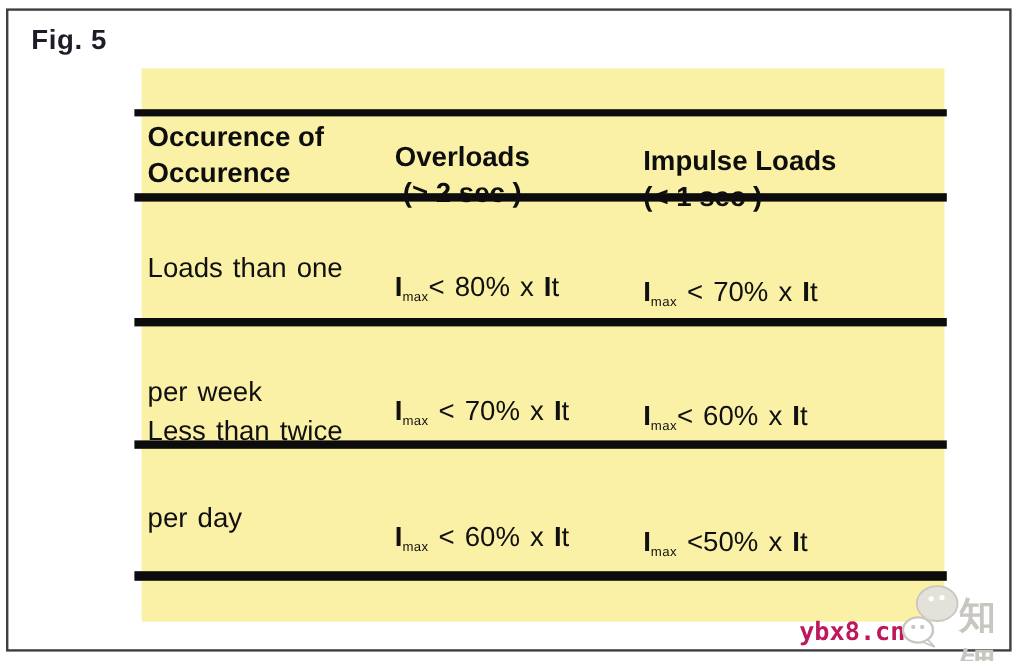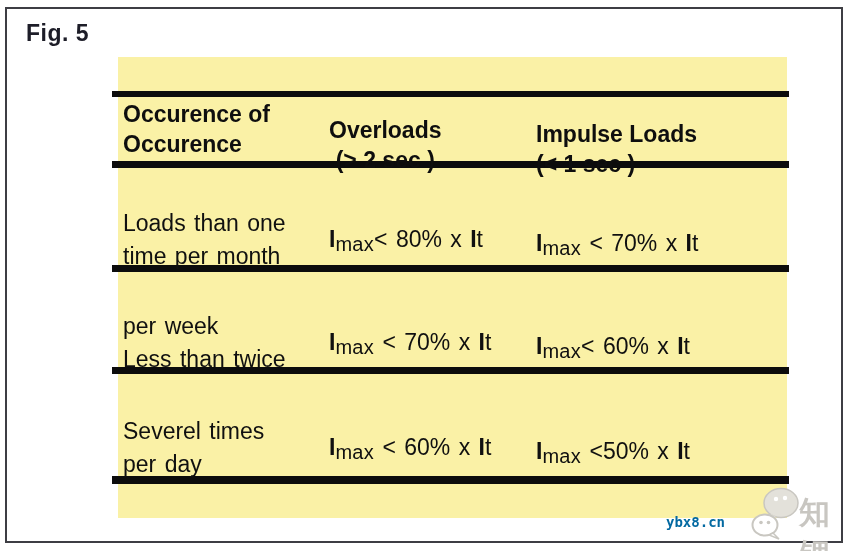--- a/index.html
+++ b/index.html
@@ -18,23 +18,23 @@
   .rule-e{top:419px;height:8px}
   .hrow{position:absolute;top:42px;left:0;width:100%;font-weight:bold;
         font-size:23px;line-height:30px;color:#0e0e0e;}
   .brow{position:absolute;left:0;width:100%;font-size:23px;line-height:33px;
         color:#101010;word-spacing:2px;}
   .row-0{top:150px}.row-1{top:253px}.row-2{top:358px}
   .c1{position:absolute;left:5px;top:0;white-space:nowrap;}
   .c2{position:absolute;left:211px;top:16px;white-space:nowrap;text-align:center;}
   .c3{position:absolute;left:418px;top:0;white-space:nowrap;margin-top:20px;}
   .fi{font-weight:bold;}
-  .formula sub{font-size:20px;line-height:0;vertical-align:-4px;letter-spacing:.3px;}
+  .formula sub{font-size:11px;line-height:0;vertical-align:-4px;letter-spacing:.3px;}
   .wm-site{position:absolute;left:666px;top:514px;font-family:"DejaVu Sans Mono",monospace;
-           font-weight:bold;font-size:14px;color:#0369a1;}
+           font-weight:bold;font-size:21px;color:#be185d;}
   .wm-icon{position:absolute;left:751px;top:486px;width:48px;height:54px;}
   .wm-brand{position:absolute;left:799px;top:492px;font-size:31px;font-weight:bold;
             color:#c8c6c1;letter-spacing:2px;}
 </style>
 </head>
 <body>
 
 <div class="screen">
   <div class="frame"></div>
 
@@ -58,38 +58,36 @@
       </div>
       <div class="c3">
         <div>Impulse Loads</div>
         <div>(&lt; 1 sec )</div>
       </div>
     </div>
 
     <div class="brow row-0">
       <div class="c1">
         <div>Loads than one</div>
-        <div>time per month</div>
       </div>
       <div class="c2 formula"><span class="fi">I</span><sub>max</sub><span>&lt; 80% x </span><span class="fi">I</span><span>t</span></div>
       <div class="c3 formula"><span class="fi">I</span><sub>max</sub><span> &lt; 70% x </span><span class="fi">I</span><span>t</span></div>
     </div>
 
     <div class="brow row-1">
       <div class="c1">
         <div>per week</div>
         <div>Less than twice</div>
       </div>
       <div class="c2 formula"><span class="fi">I</span><sub>max</sub><span> &lt; 70% x </span><span class="fi">I</span><span>t</span></div>
       <div class="c3 formula"><span class="fi">I</span><sub>max</sub><span>&lt; 60% x </span><span class="fi">I</span><span>t</span></div>
     </div>
 
     <div class="brow row-2">
       <div class="c1">
-        <div>Severel times</div>
         <div>per day</div>
       </div>
       <div class="c2 formula"><span class="fi">I</span><sub>max</sub><span> &lt; 60% x </span><span class="fi">I</span><span>t</span></div>
       <div class="c3 formula"><span class="fi">I</span><sub>max</sub><span> &lt;50% x </span><span class="fi">I</span><span>t</span></div>
     </div>
   </div>
 
   <div class="wm-site">ybx8.cn</div>
 
   <svg class="wm-icon" viewBox="0 0 48 54" xmlns="http://www.w3.org/2000/svg">

